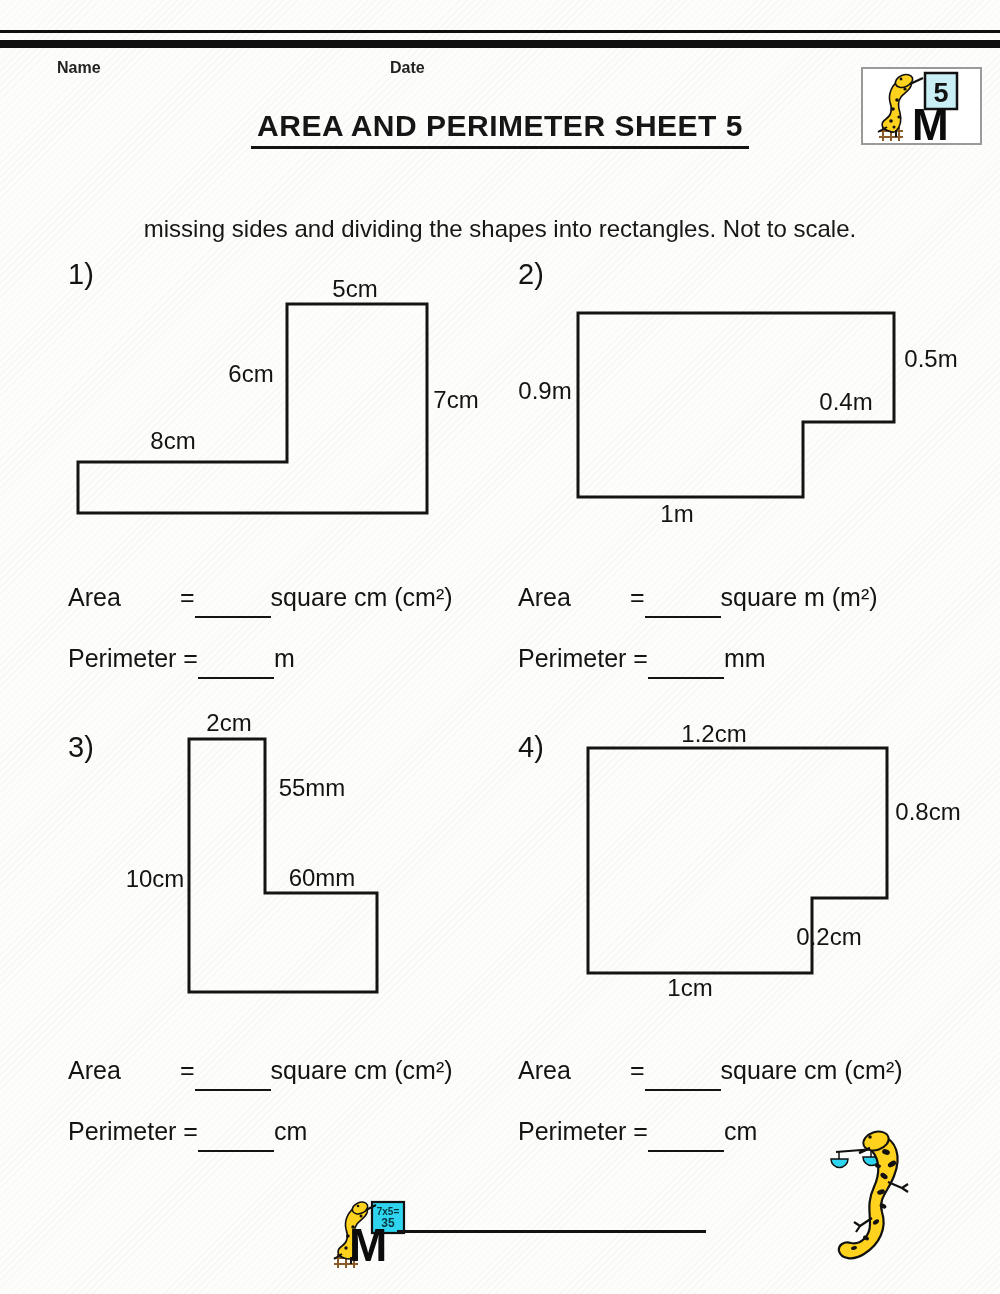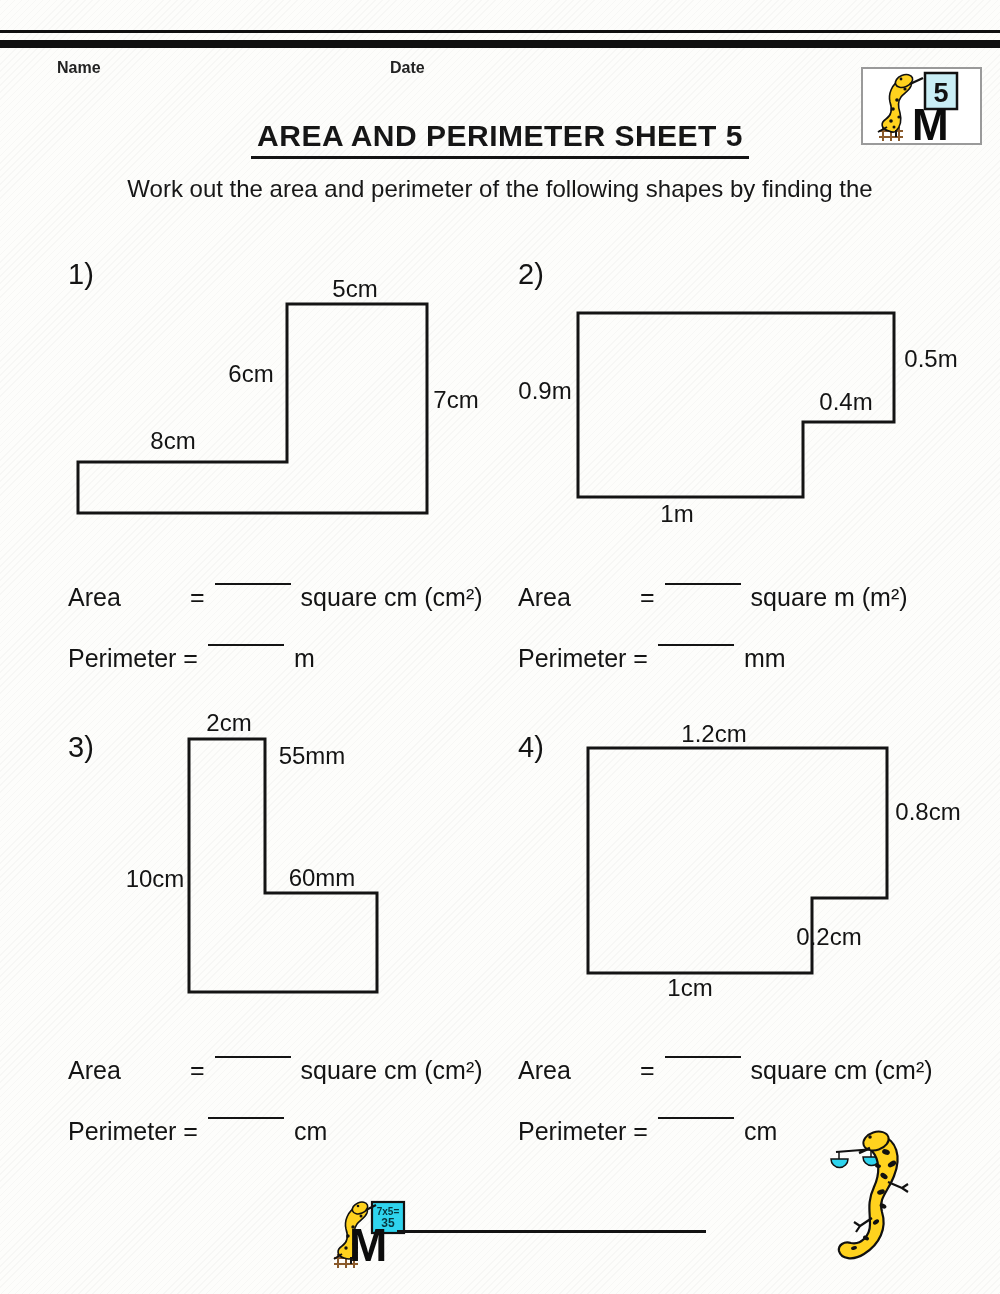--- a/index.html
+++ b/index.html
@@ -12,35 +12,35 @@
   }
   
   .rule-thin  { position:absolute; left:0; top:30px; width:1000px; height:3px; background:#101010; }
   .rule-thick { position:absolute; left:0; top:40px; width:1000px; height:8px; background:#101010; }
   .name-label { position:absolute; left:57px;  top:59px; font-size:16px; font-weight:bold; color:#232323; }
   .date-label { position:absolute; left:390px; top:59px; font-size:16px; font-weight:bold; color:#232323; }
   
   .logo-box { position:absolute; left:861px; top:67px; width:121px; height:78px;
               border:2px solid #9a9a9a; background:#ffffff; box-sizing:border-box; }
   
-  .title-wrap { position:absolute; left:0; top:119px; width:1000px; text-align:center; }
+  .title-wrap { position:absolute; left:0; top:109px; width:1000px; text-align:center; }
   .title-text { display:inline-block; font-size:30px; font-weight:bold; letter-spacing:0.5px;
                 border-bottom:3px solid #141414; padding:0 6px 3px; }
   .instr { position:absolute; left:0; width:1000px; text-align:center; font-size:24px; color:#171717; }
   .instr1 { top:175px; } .instr2 { top:215px; }
   
   .pnum { position:absolute; font-size:29px; color:#141414; }
   .n1 { left:68px;  top:258px; } .n2 { left:518px; top:258px; }
   .n3 { left:68px;  top:731px; } .n4 { left:518px; top:731px; }
   
   #shapes-svg { position:absolute; left:0; top:0; width:1000px; height:1294px; }
   .shape { fill:none; stroke:#141414; stroke-width:3; stroke-linejoin:miter; }
   .dim { position:absolute; transform:translate(-50%,-50%); font-size:24px; white-space:nowrap; color:#141414; }
   
-  .ans { position:absolute; display:flex; align-items:flex-start; gap:10px; font-size:25px; color:#141414; white-space:nowrap; }
+  .ans { position:absolute; display:flex; align-items:flex-end; font-size:25px; color:#141414; white-space:nowrap; }
   .ans .lab { display:inline-block; width:112px; }
   .blank { display:inline-block; width:76px; height:0; border-bottom:2.5px solid #141414; margin-bottom:-6px; }
   .c1 { left:68px; } .c2 { left:518px; }
   .r1a { top:583px; } .r1p { top:644px; }
   .r2a { top:1056px; } .r2p { top:1117px; }
   
   .tagline { position:absolute; left:375px; top:1209px; width:350px; text-align:center;
              font-size:13.5px; font-weight:bold; color:#111; }
   .brand-rule { position:absolute; left:397px; top:1230px; width:309px; height:3px; background:#131313; }
   .brand-m { position:absolute; left:349px; top:1222px; font-size:46px; font-weight:bold; color:#0c0c0c; line-height:1; }
@@ -94,21 +94,21 @@
         <line x1="24" y1="58" x2="15" y2="63" stroke="#111" stroke-width="2"></line>
         <line x1="33" y1="61" x2="33" y2="68" stroke="#111" stroke-width="2"></line>
       </g>
     </svg>
   </div>
 
   <div class="title-wrap">
     <span class="title-text">AREA AND PERIMETER SHEET 5</span>
   </div>
 
-  <div class="instr instr1">Work out the area and perimeter of the following shapes by finding the</div>
+  <div class="instr instr2">missing sides and dividing the shapes into rectangles. Not to scale.</div>
 
   <div class="pnum n1">1)</div>
   <div class="pnum n2">2)</div>
   <div class="pnum n3">3)</div>
   <div class="pnum n4">4)</div>
 
   <svg id="shapes-svg">
       <polygon points="287,304 427,304 427,513 78,513 78,462 287,462" class="shape"></polygon>
       <polygon points="578,313 894,313 894,422 803,422 803,497 578,497" class="shape"></polygon>
       <polygon points="189,739 265,739 265,893 377,893 377,992 189,992" class="shape"></polygon>
@@ -117,21 +117,21 @@
   <div id="labels-layer">
       <div class="dim" style="left: 355px; top: 289px;">5cm</div>
       <div class="dim" style="left: 251px; top: 374px;">6cm</div>
       <div class="dim" style="left: 456px; top: 400px;">7cm</div>
       <div class="dim" style="left: 173px; top: 441px;">8cm</div>
       <div class="dim" style="left: 545px; top: 391px;">0.9m</div>
       <div class="dim" style="left: 931px; top: 359px;">0.5m</div>
       <div class="dim" style="left: 846px; top: 402px;">0.4m</div>
       <div class="dim" style="left: 677px; top: 514px;">1m</div>
       <div class="dim" style="left: 218px; top: 723px; margin-left: 11px;">2cm</div>
-      <div class="dim" style="left: 312px; top: 756px;">55mm</div>
+      <div class="dim" style="left: 312px; top: 788px;">55mm</div>
       <div class="dim" style="left: 155px; top: 879px;">10cm</div>
       <div class="dim" style="left: 322px; top: 878px;">60mm</div>
       <div class="dim" style="left: 714px; top: 734px;">1.2cm</div>
       <div class="dim" style="left: 928px; top: 812px;">0.8cm</div>
       <div class="dim" style="left: 829px; top: 937px;">0.2cm</div>
       <div class="dim" style="left: 690px; top: 988px;">1cm</div>
     </div>
 
   <div class="ans c1 r1a">
     <span class="lab">Area</span>

